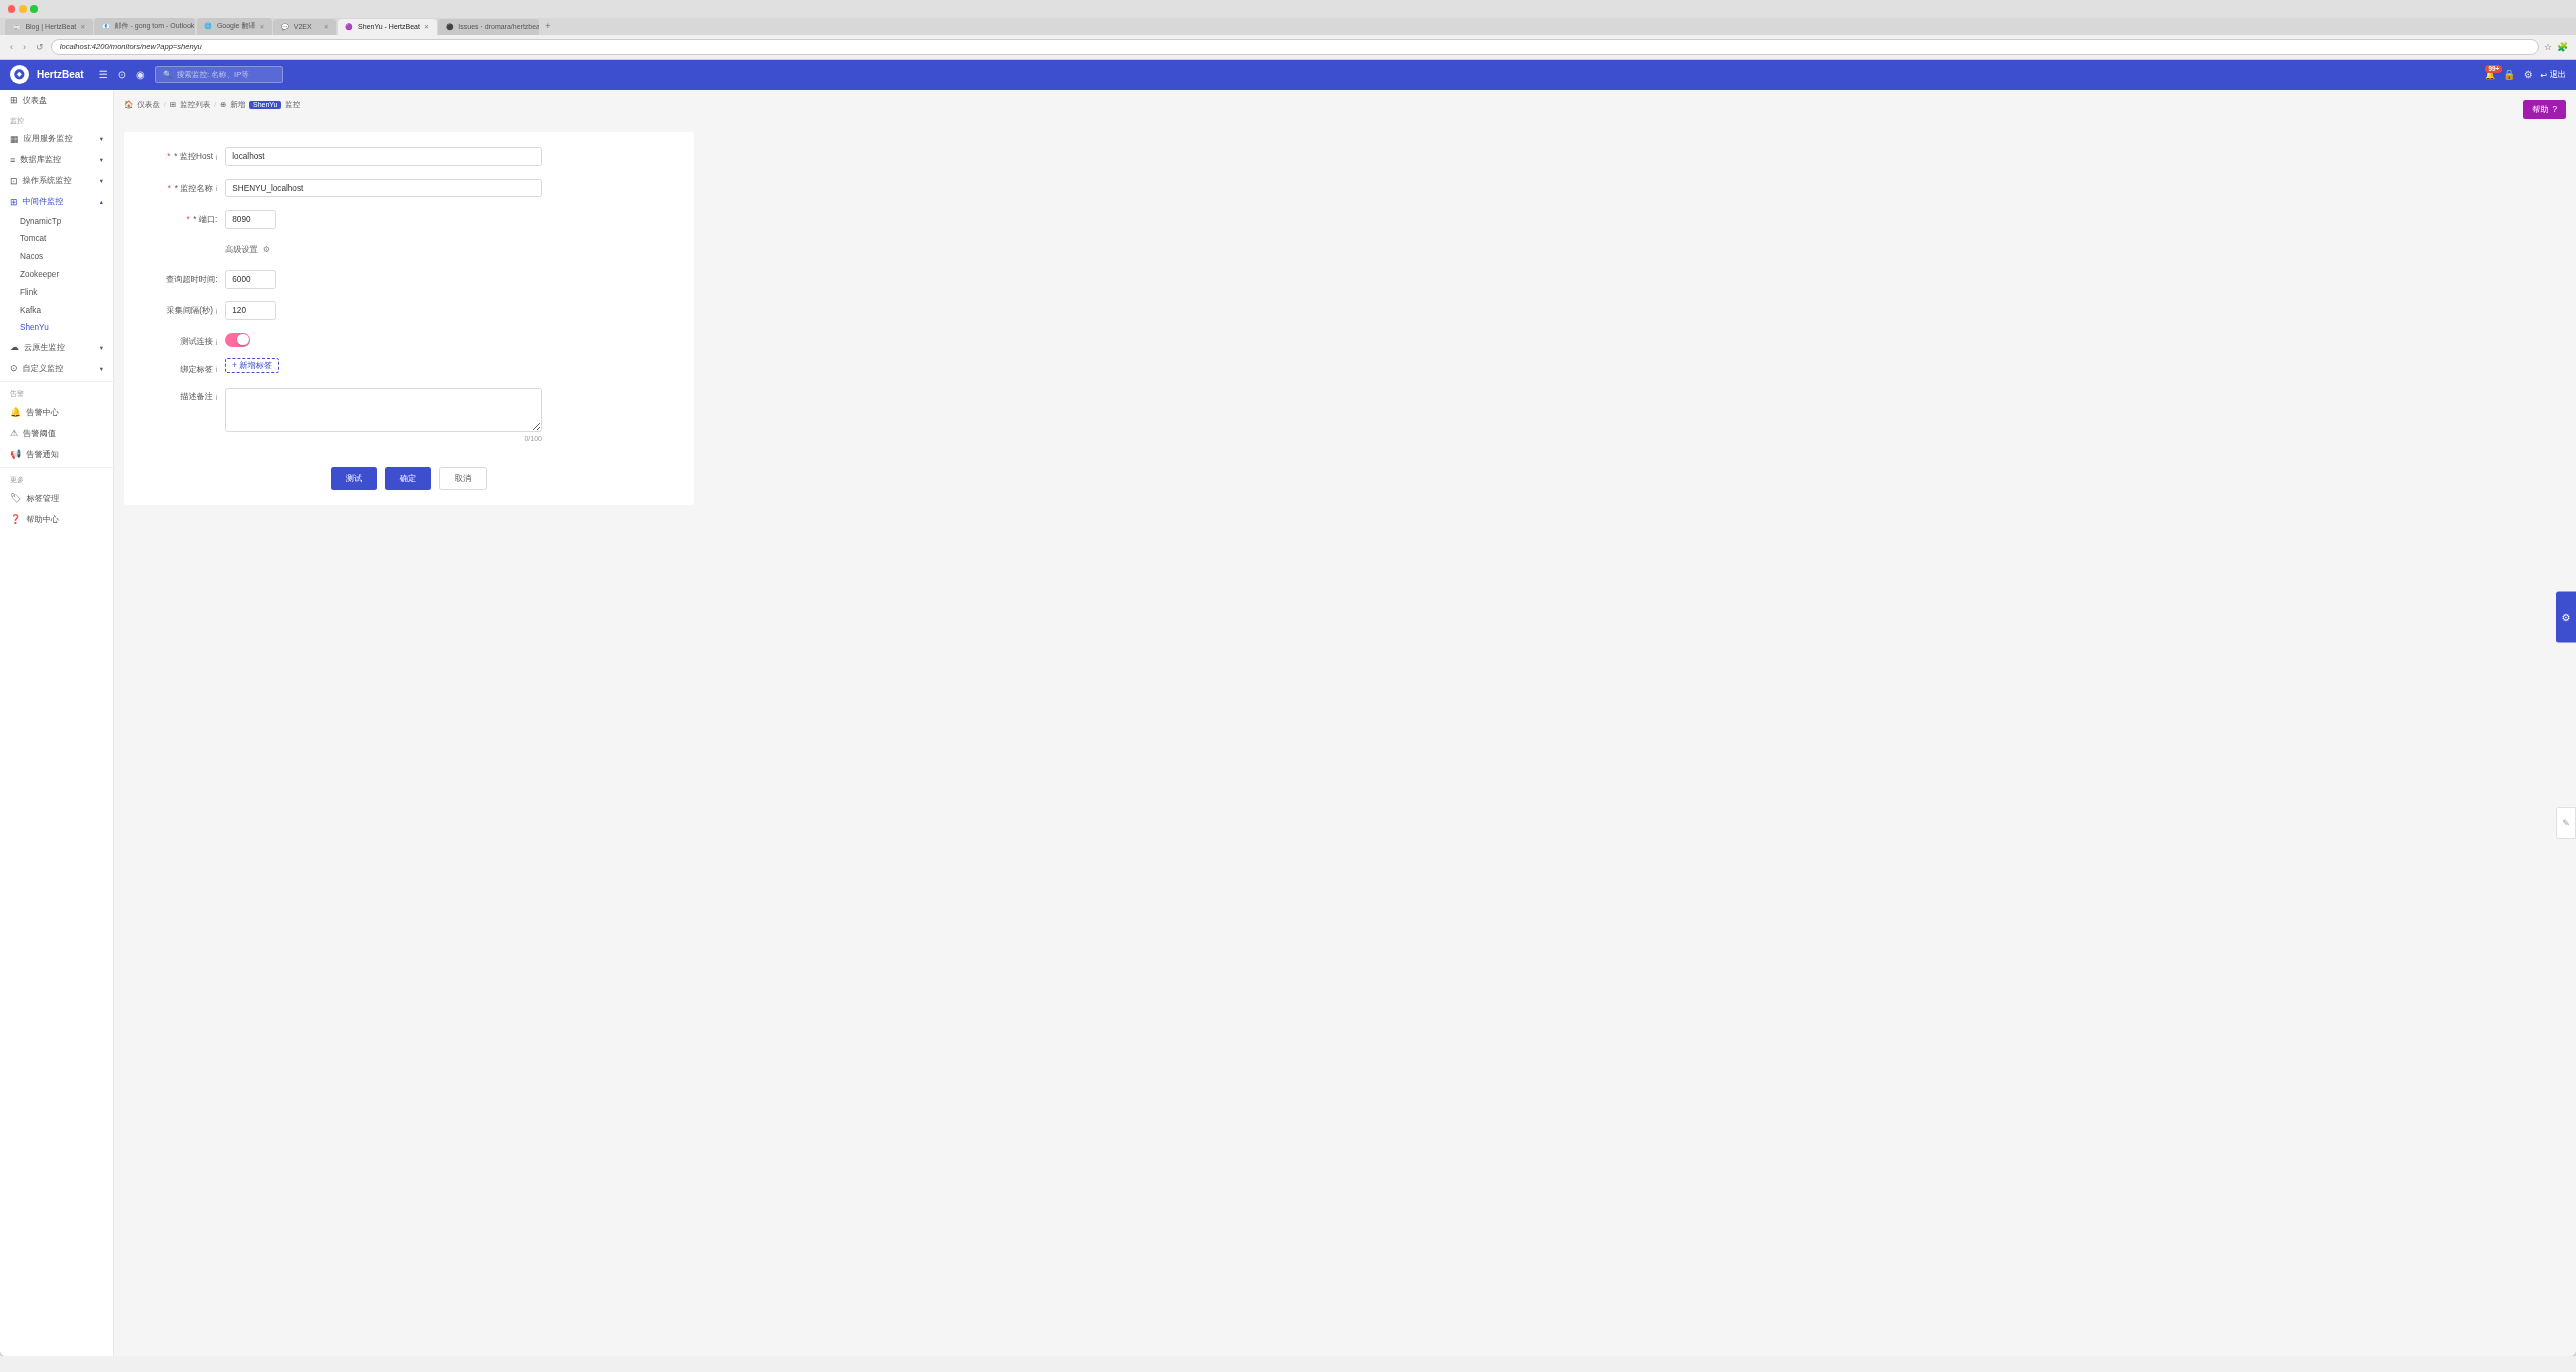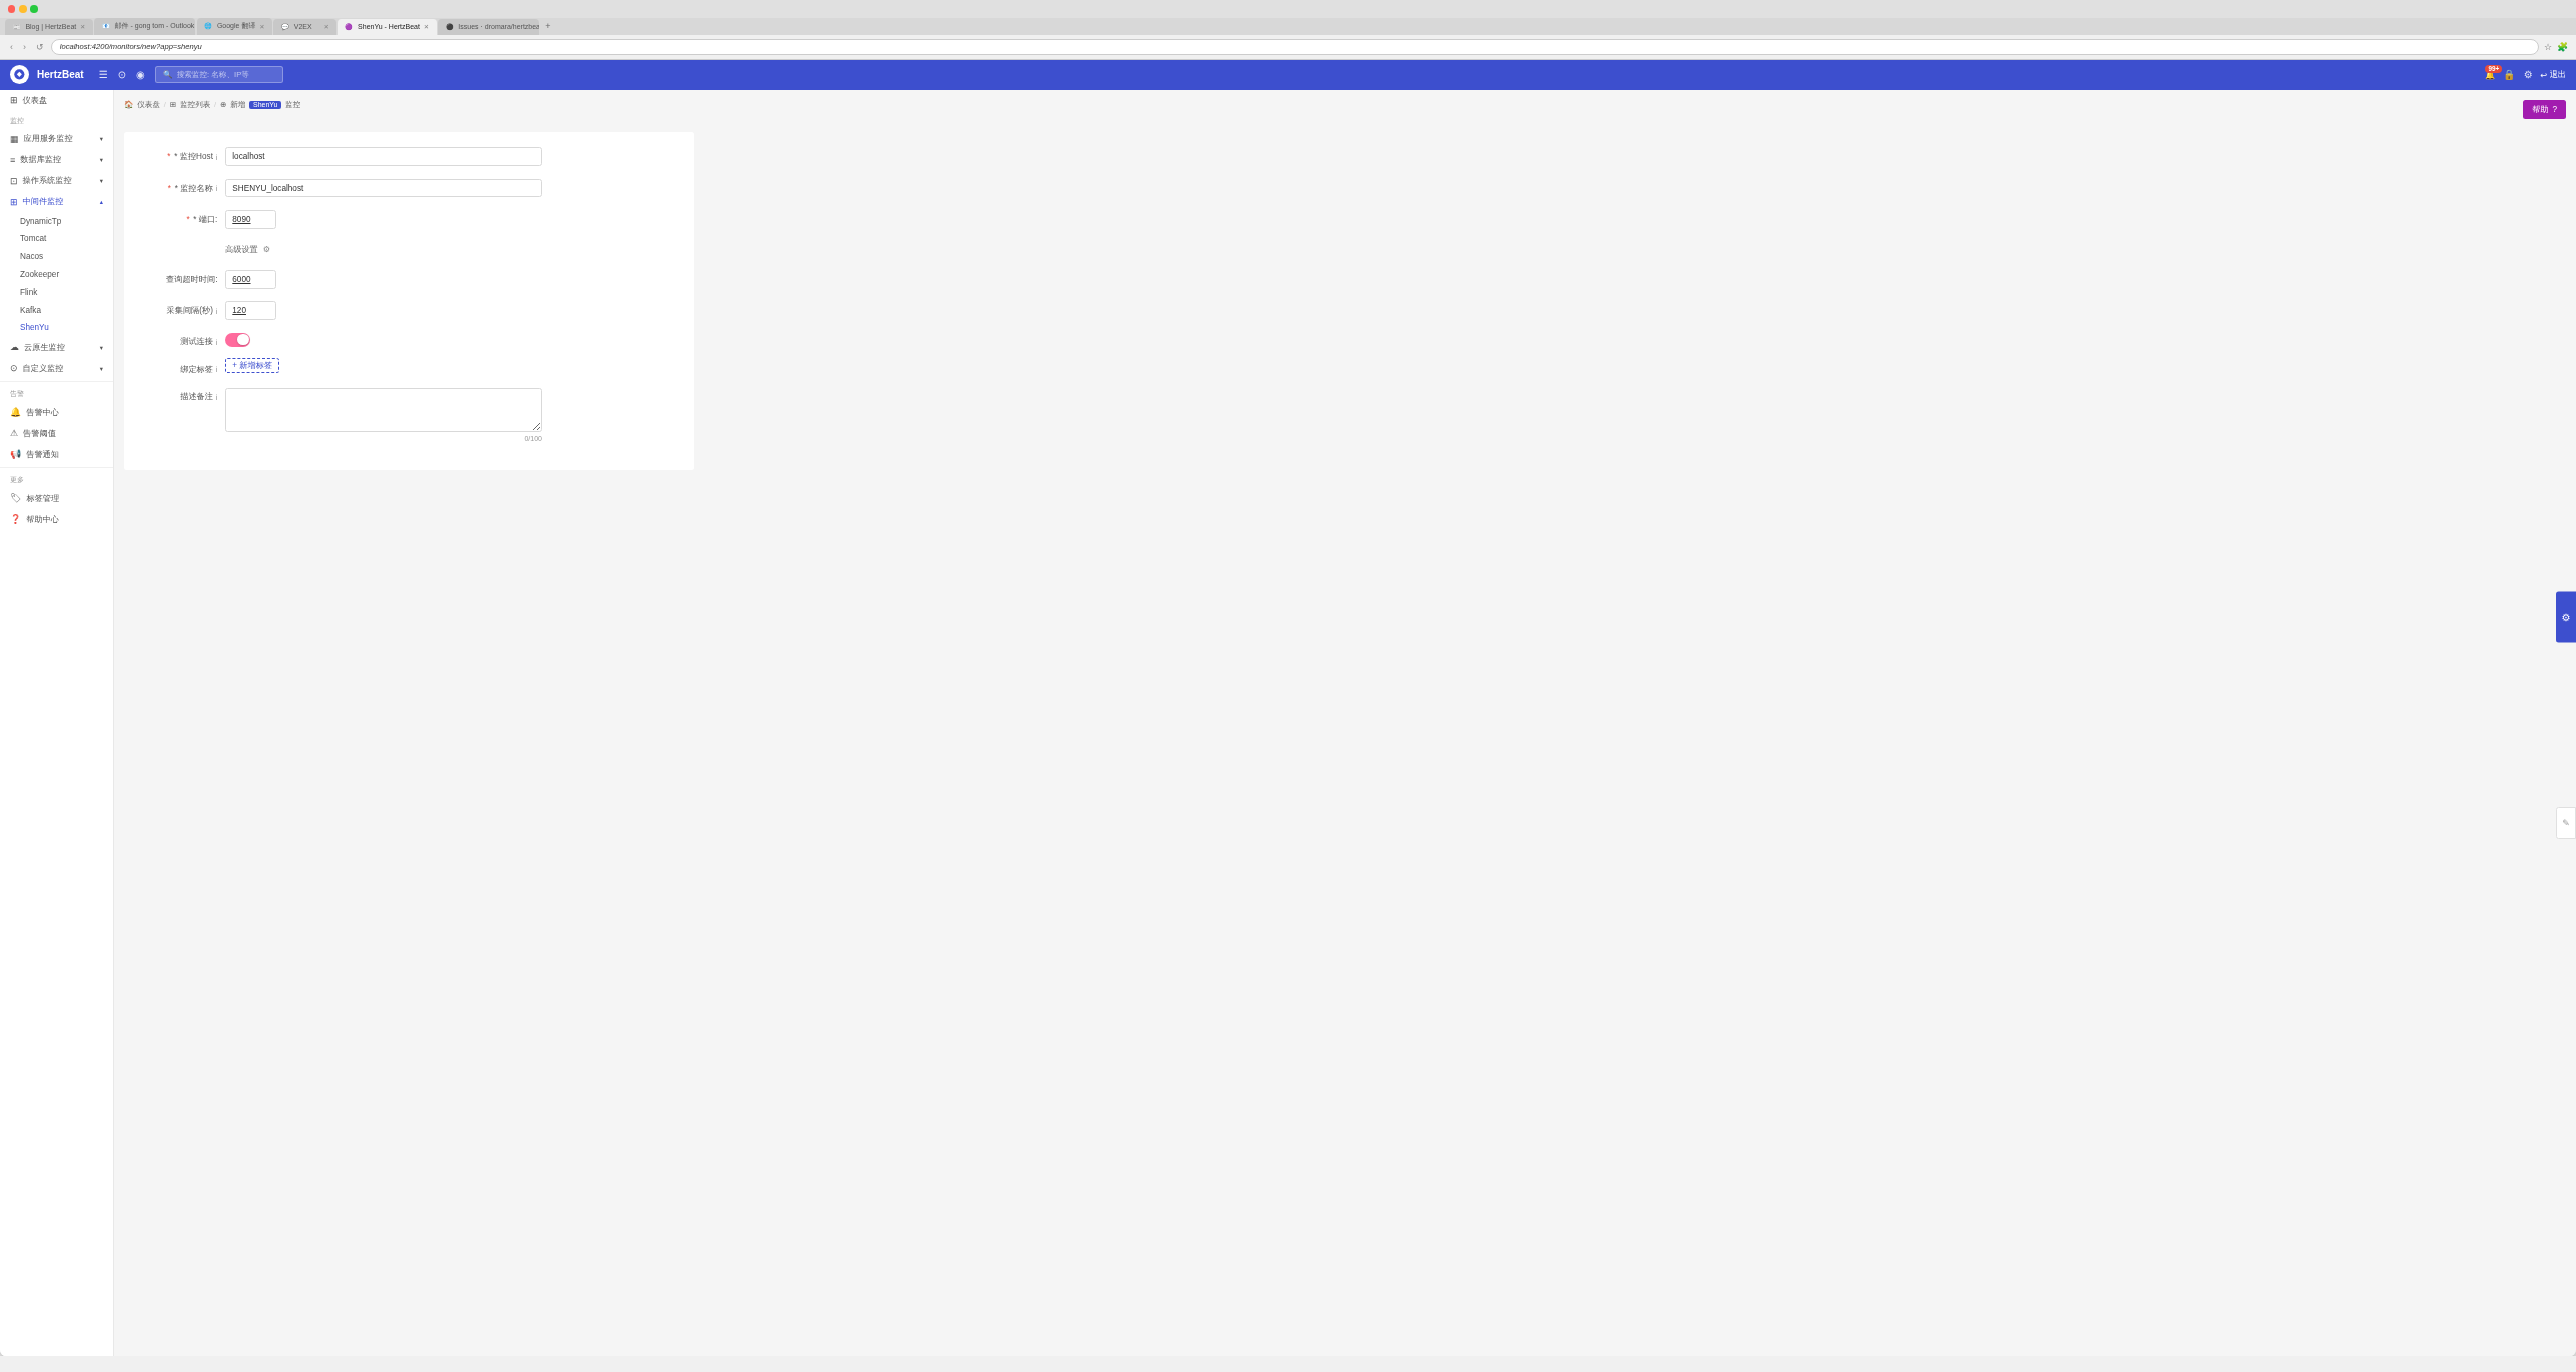--- a/index.html
+++ b/index.html
@@ -67,21 +67,21 @@
     .help-btn { margin-left: auto; background: #a21caf; color: white; border: none; border-radius: 2.5px; padding: 3.8px 9px; cursor: pointer; font-size: 8.2px; display: flex; align-items: center; gap: 3.8px; }
 
     
     .form-container { background: white; border-radius: 2.5px; padding: 15px 25px 15px 25px; position: relative; }
     .form-row { display: flex; align-items: flex-start; margin-bottom: 12.7px; }
     .form-label { min-width: 76px; text-align: right; padding-right: 7.6px; padding-top: 3.8px; font-size: 8.2px; color: #555; display: flex; align-items: center; justify-content: flex-end; gap: 2.5px; }
     .form-label .required { color: #e74c3c; }
     .form-label .info-icon { color: #999; font-size: 7.6px; cursor: pointer; }
     .form-input { flex: 1; max-width: 317px; }
     .form-input input, .form-input textarea { width: 100%; border: 0.6px solid #d9d9d9; border-radius: 2.5px; padding: 3.8px 6.3px; font-size: 8.2px; color: #333; outline: none; }
-    .form-input input.short { max-width: 51px; text-decoration: underline; }
+    .form-input input.short { max-width: 51px; }
     .form-input textarea { resize: vertical; min-height: 44px; }
     .char-count { text-align: right; font-size: 7px; color: #999; margin-top: 1.3px; }
 
     .advanced-settings { display: flex; align-items: center; gap: 5px; color: #666; cursor: pointer; font-size: 8.2px; padding: 2.5px 0; }
     .advanced-settings .icon { color: #888; }
 
     
     .toggle { width: 25px; height: 14px; background: #ff6b9d; border-radius: 7px; position: relative; cursor: pointer; }
     .toggle-knob { width: 11.4px; height: 11.4px; background: white; border-radius: 50%; position: absolute; top: 1.3px; right: 1.3px; box-shadow: 0 0.6px 1.9px rgba(0,0,0,0.3); }
 
@@ -381,20 +381,25 @@
             <div class="form-label">
               <span>描述备注</span>
               <span class="info-icon">ℹ</span>
             </div>
             <div class="form-input">
               <textarea style=""></textarea>
               <div class="char-count">0/100</div>
             </div>
           </div>
 
+          <div class="action-buttons">
+            <button class="btn-test">测试</button>
+            <button class="btn-confirm">确定</button>
+            <button class="btn-cancel">取消</button>
+          </div>
         </div>
       </div>
     </div>
   </div>
 
   <div class="right-panel-btn" style="position:absolute; right:0; top:45%; z-index:100;">
     <span>⚙</span>
   </div>
   <div class="right-panel-btn2" style="position:absolute; right:0; top:60%; z-index:100;">
     <span>✎</span>

